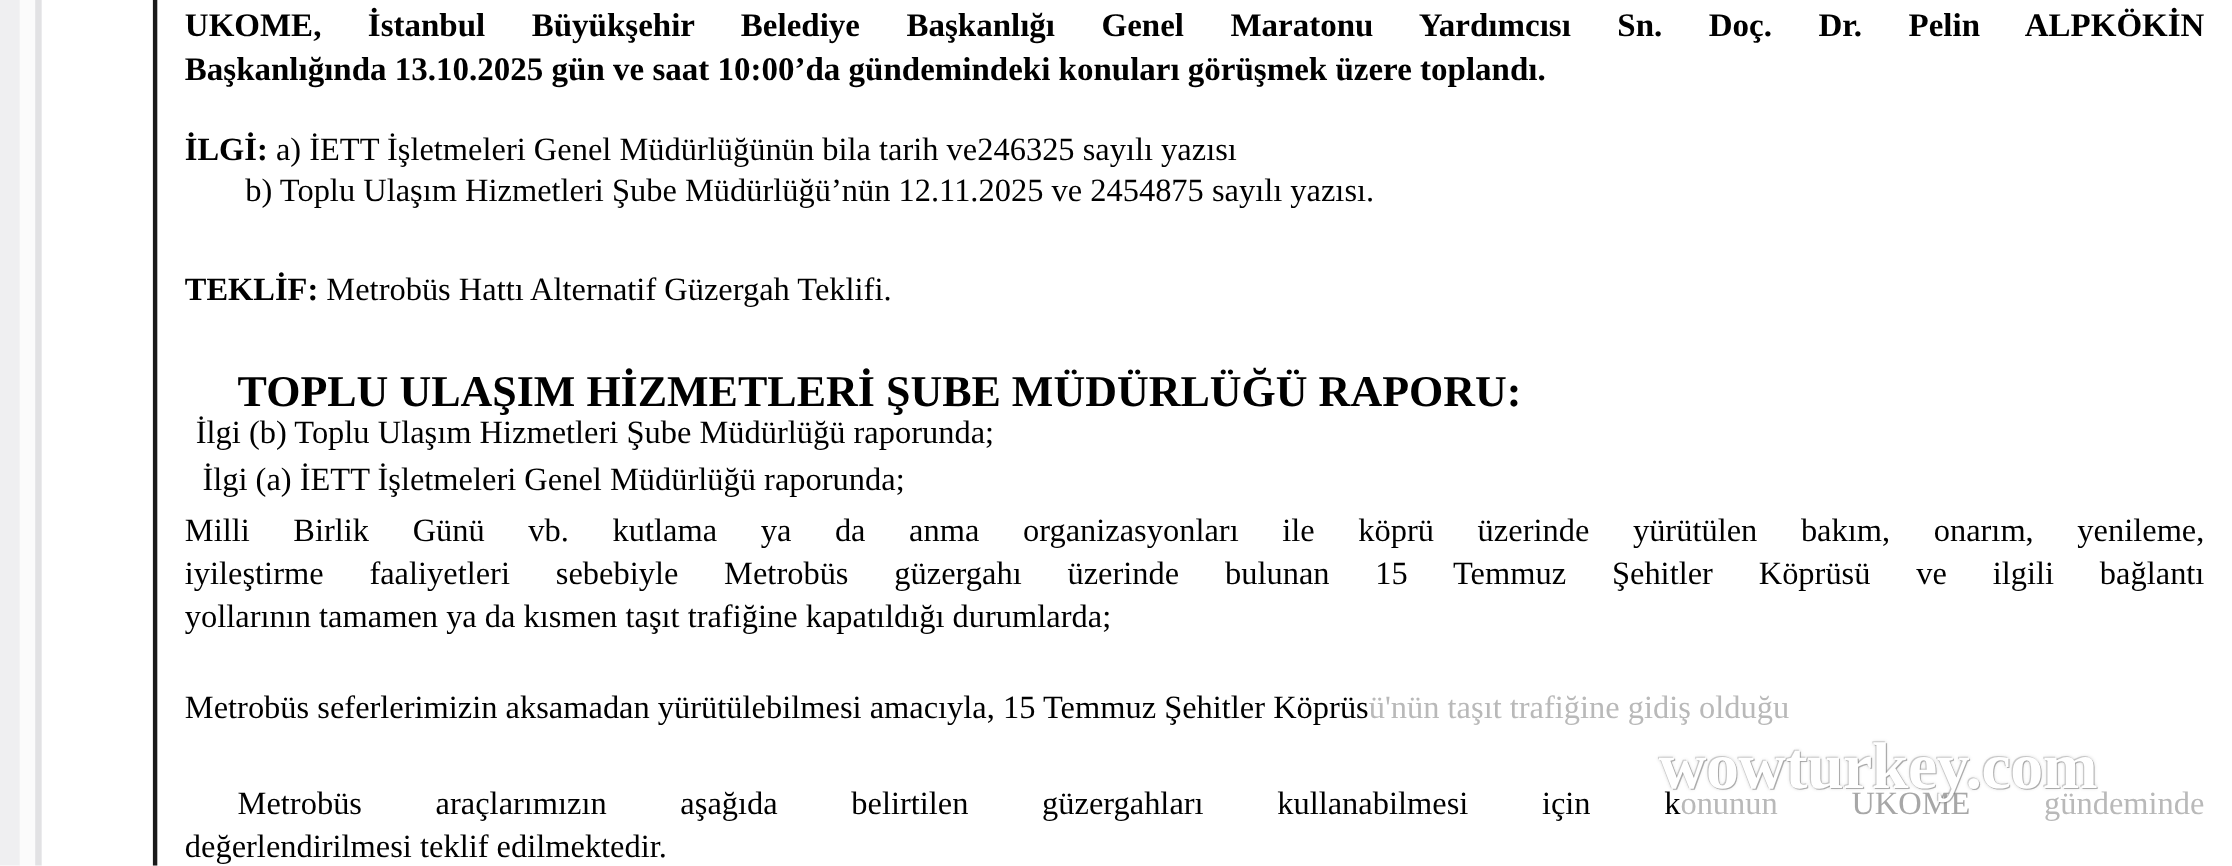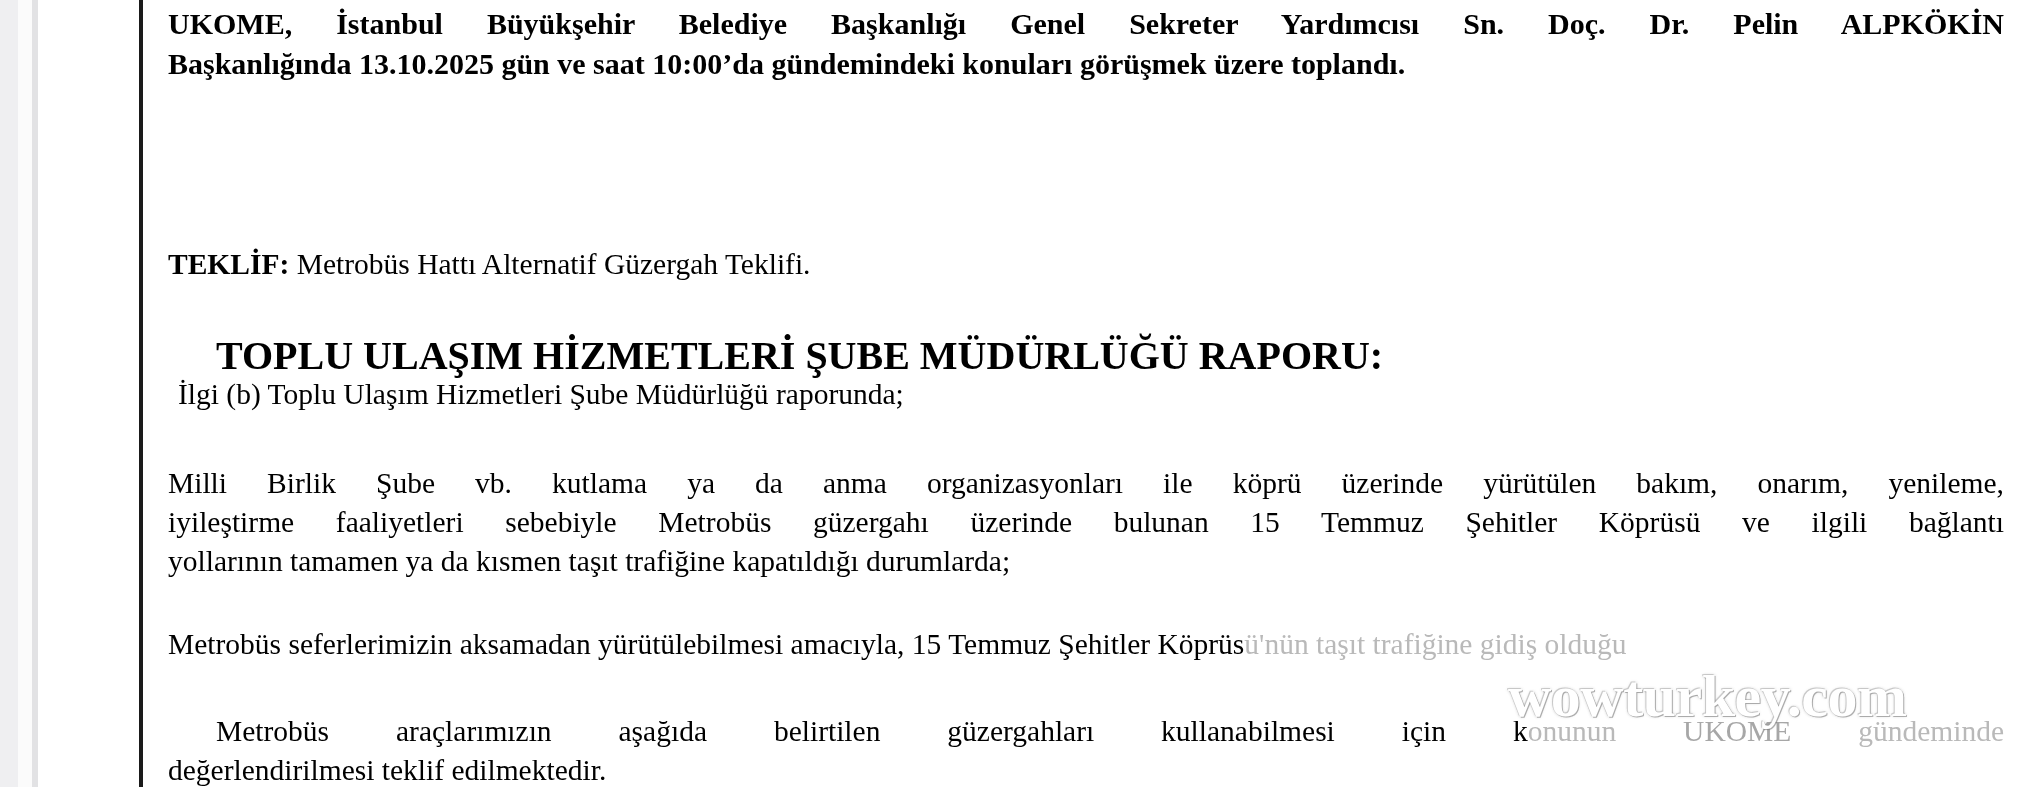--- a/index.html
+++ b/index.html
@@ -208,35 +208,40 @@
 
   <div class="left-strip-outer"></div>
   <div class="left-strip-mid"></div>
   <div class="left-strip-shadow"></div>
   <div class="page-white"></div>
   <div class="frame-line"></div>
 
   <div class="content">
 
     <p class="p-intro">
-      <span class="l1">UKOME, İstanbul Büyükşehir Belediye Başkanlığı Genel Sekreter Yardımcısı Sn. Doç. Dr. Pelin ALPKÖKİN</span>
+      <span class="l1">UKOME, İstanbul Büyükşehir Belediye Başkanlığı Genel Maratonu Yardımcısı Sn. Doç. Dr. Pelin ALPKÖKİN</span>
       <span>Başkanlığında 13.10.2025 gün ve saat 10:00’da gündemindeki konuları görüşmek üzere toplandı.</span>
     </p>
 
+    <p class="p-ilgi">
+      <span class="bold">İLGİ:</span><span> a) İETT İşletmeleri Genel Müdürlüğünün bila tarih ve246325 sayılı yazısı</span>
+      <span class="sub">b) Toplu Ulaşım Hizmetleri Şube Müdürlüğü’nün 12.11.2025 ve 2454875 sayılı yazısı.</span>
+    </p>
 
     <p class="p-teklif">
       <span class="bold">TEKLİF:</span><span> Metrobüs Hattı Alternatif Güzergah Teklifi.</span>
     </p>
 
     <p class="p-rapor-title">TOPLU ULAŞIM HİZMETLERİ ŞUBE MÜDÜRLÜĞÜ RAPORU:</p>
 
     <p class="p-rapor-a">İlgi (b) Toplu Ulaşım Hizmetleri Şube Müdürlüğü raporunda;</p>
+    <p class="p-rapor-b">İlgi (a) İETT İşletmeleri Genel Müdürlüğü raporunda;</p>
 
     <p class="p-body1">
-      <span class="ln">Milli Birlik Şube vb. kutlama ya da anma organizasyonları ile köprü üzerinde yürütülen bakım, onarım, yenileme,</span>
+      <span class="ln">Milli Birlik Günü vb. kutlama ya da anma organizasyonları ile köprü üzerinde yürütülen bakım, onarım, yenileme,</span>
       <span class="ln">iyileştirme faaliyetleri sebebiyle Metrobüs güzergahı üzerinde bulunan 15 Temmuz Şehitler Köprüsü ve ilgili bağlantı</span>
       <span class="ln last">yollarının tamamen ya da kısmen taşıt trafiğine kapatıldığı durumlarda;</span>
     </p>
 
     <p class="p-body2">
       <span class="ln"><span>Metrobüs seferlerimizin aksamadan yürütülebilmesi amacıyla, 15 Temmuz Şehitler Köprüs</span><span class="fade-right">ü'nün taşıt trafiğine gidiş olduğu</span></span>
     </p>
 
     <p class="p-body3">
       <span class="ln first"><span>Metrobüs araçlarımızın aşağıda belirtilen güzergahları kullanabilmesi için k</span><span class="fade-right">onunun </span><span class="fade-right2">UKOME </span><span class="fade-right">gündeminde</span></span>

